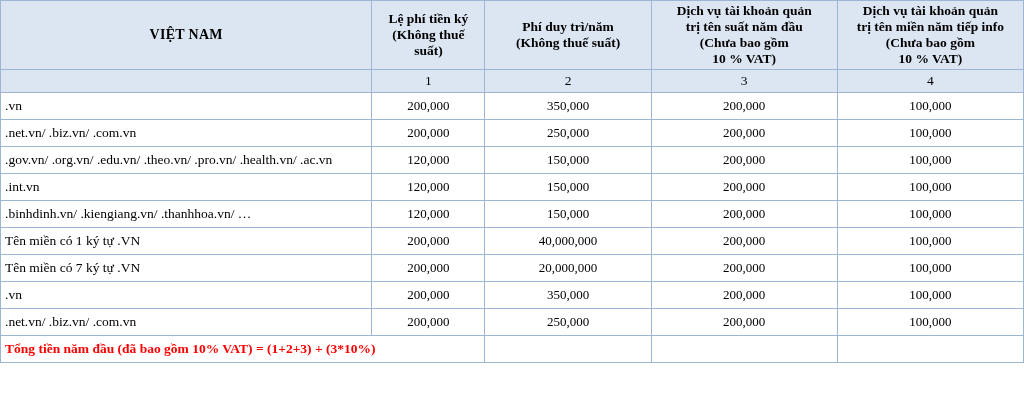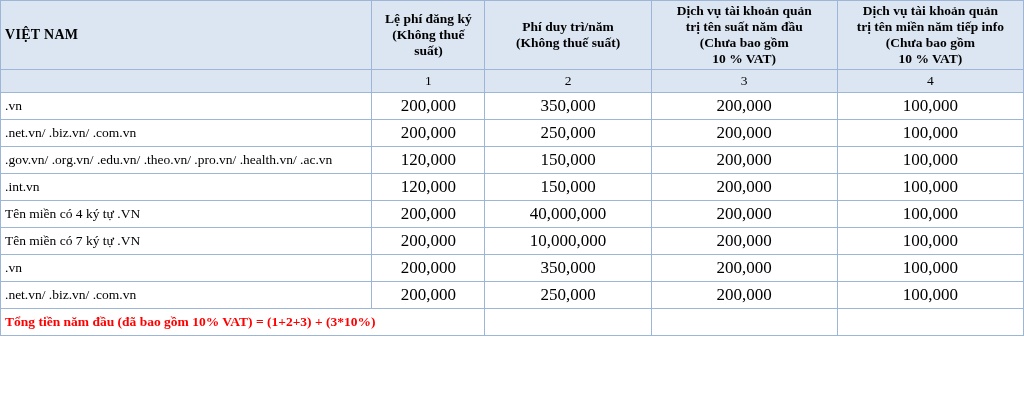--- a/index.html
+++ b/index.html
@@ -35,20 +35,21 @@
   .hdr-cell {
     background: #dce6f2;
     text-align: center;
     font-weight: bold;
     line-height: 1.18;
     font-size: 13.5px;
     padding: 4px 6px;
   }
   .hdr-country {
     background: #dce6f2;
+    text-align: center;
     font-weight: bold;
     font-size: 14px;
     letter-spacing: .3px;
   }
   .numhdr {
     background: #dce6f2;
     text-align: center;
     font-weight: normal;
     font-size: 13.5px;
     height: 18px;
@@ -56,21 +57,21 @@
   }
   .rowlabel {
     text-align: left;
     padding-left: 5px;
     white-space: nowrap;
     overflow: hidden;
     font-size: 13.5px;
   }
   .num {
     text-align: center;
-    font-size: 17px;
+    font-size: 13px;
   }
   tr.datarow td { height: 22px; }
   .note {
     color: #ff0000;
     font-weight: bold;
     text-align: left;
     padding-left: 5px;
     font-size: 13.5px;
     white-space: nowrap;
   }
@@ -85,21 +86,21 @@
     <col class="c0">
       <col class="c1">
       <col class="c2">
       <col class="c3">
       <col class="c4">
   </colgroup>
   <tbody>
     <tr>
       <td class="hdr-country">VIỆT NAM</td>
       <td class="hdr-cell">
-        <div>Lệ phí đăng ký</div>
+        <div>Lệ phí tiền ký</div>
         <div>(Không thuế suất)</div>
       </td>
       <td class="hdr-cell">
         <div>Phí duy trì/năm</div>
         <div>(Không thuế suất)</div>
       </td>
       <td class="hdr-cell">
         <div>Dịch vụ tài khoản quản</div>
         <div>trị tên suất năm đầu</div>
         <div>(Chưa bao gồm</div>
@@ -142,30 +143,37 @@
       <td class="num">100,000</td>
     </tr>
     <tr class="datarow">
       <td class="rowlabel">.int.vn</td>
       <td class="num">120,000</td>
       <td class="num">150,000</td>
       <td class="num">200,000</td>
       <td class="num">100,000</td>
     </tr>
     <tr class="datarow">
-      <td class="rowlabel">Tên miền có 4 ký tự .VN</td>
+      <td class="rowlabel">.binhdinh.vn/ .kiengiang.vn/ .thanhhoa.vn/ …</td>
+      <td class="num">120,000</td>
+      <td class="num">150,000</td>
+      <td class="num">200,000</td>
+      <td class="num">100,000</td>
+    </tr>
+    <tr class="datarow">
+      <td class="rowlabel">Tên miền có 1 ký tự .VN</td>
       <td class="num">200,000</td>
       <td class="num">40,000,000</td>
       <td class="num">200,000</td>
       <td class="num">100,000</td>
     </tr>
     <tr class="datarow">
       <td class="rowlabel">Tên miền có 7 ký tự .VN</td>
       <td class="num">200,000</td>
-      <td class="num">10,000,000</td>
+      <td class="num">20,000,000</td>
       <td class="num">200,000</td>
       <td class="num">100,000</td>
     </tr>
     <tr class="datarow">
       <td class="rowlabel">.vn</td>
       <td class="num">200,000</td>
       <td class="num">350,000</td>
       <td class="num">200,000</td>
       <td class="num">100,000</td>
     </tr>

